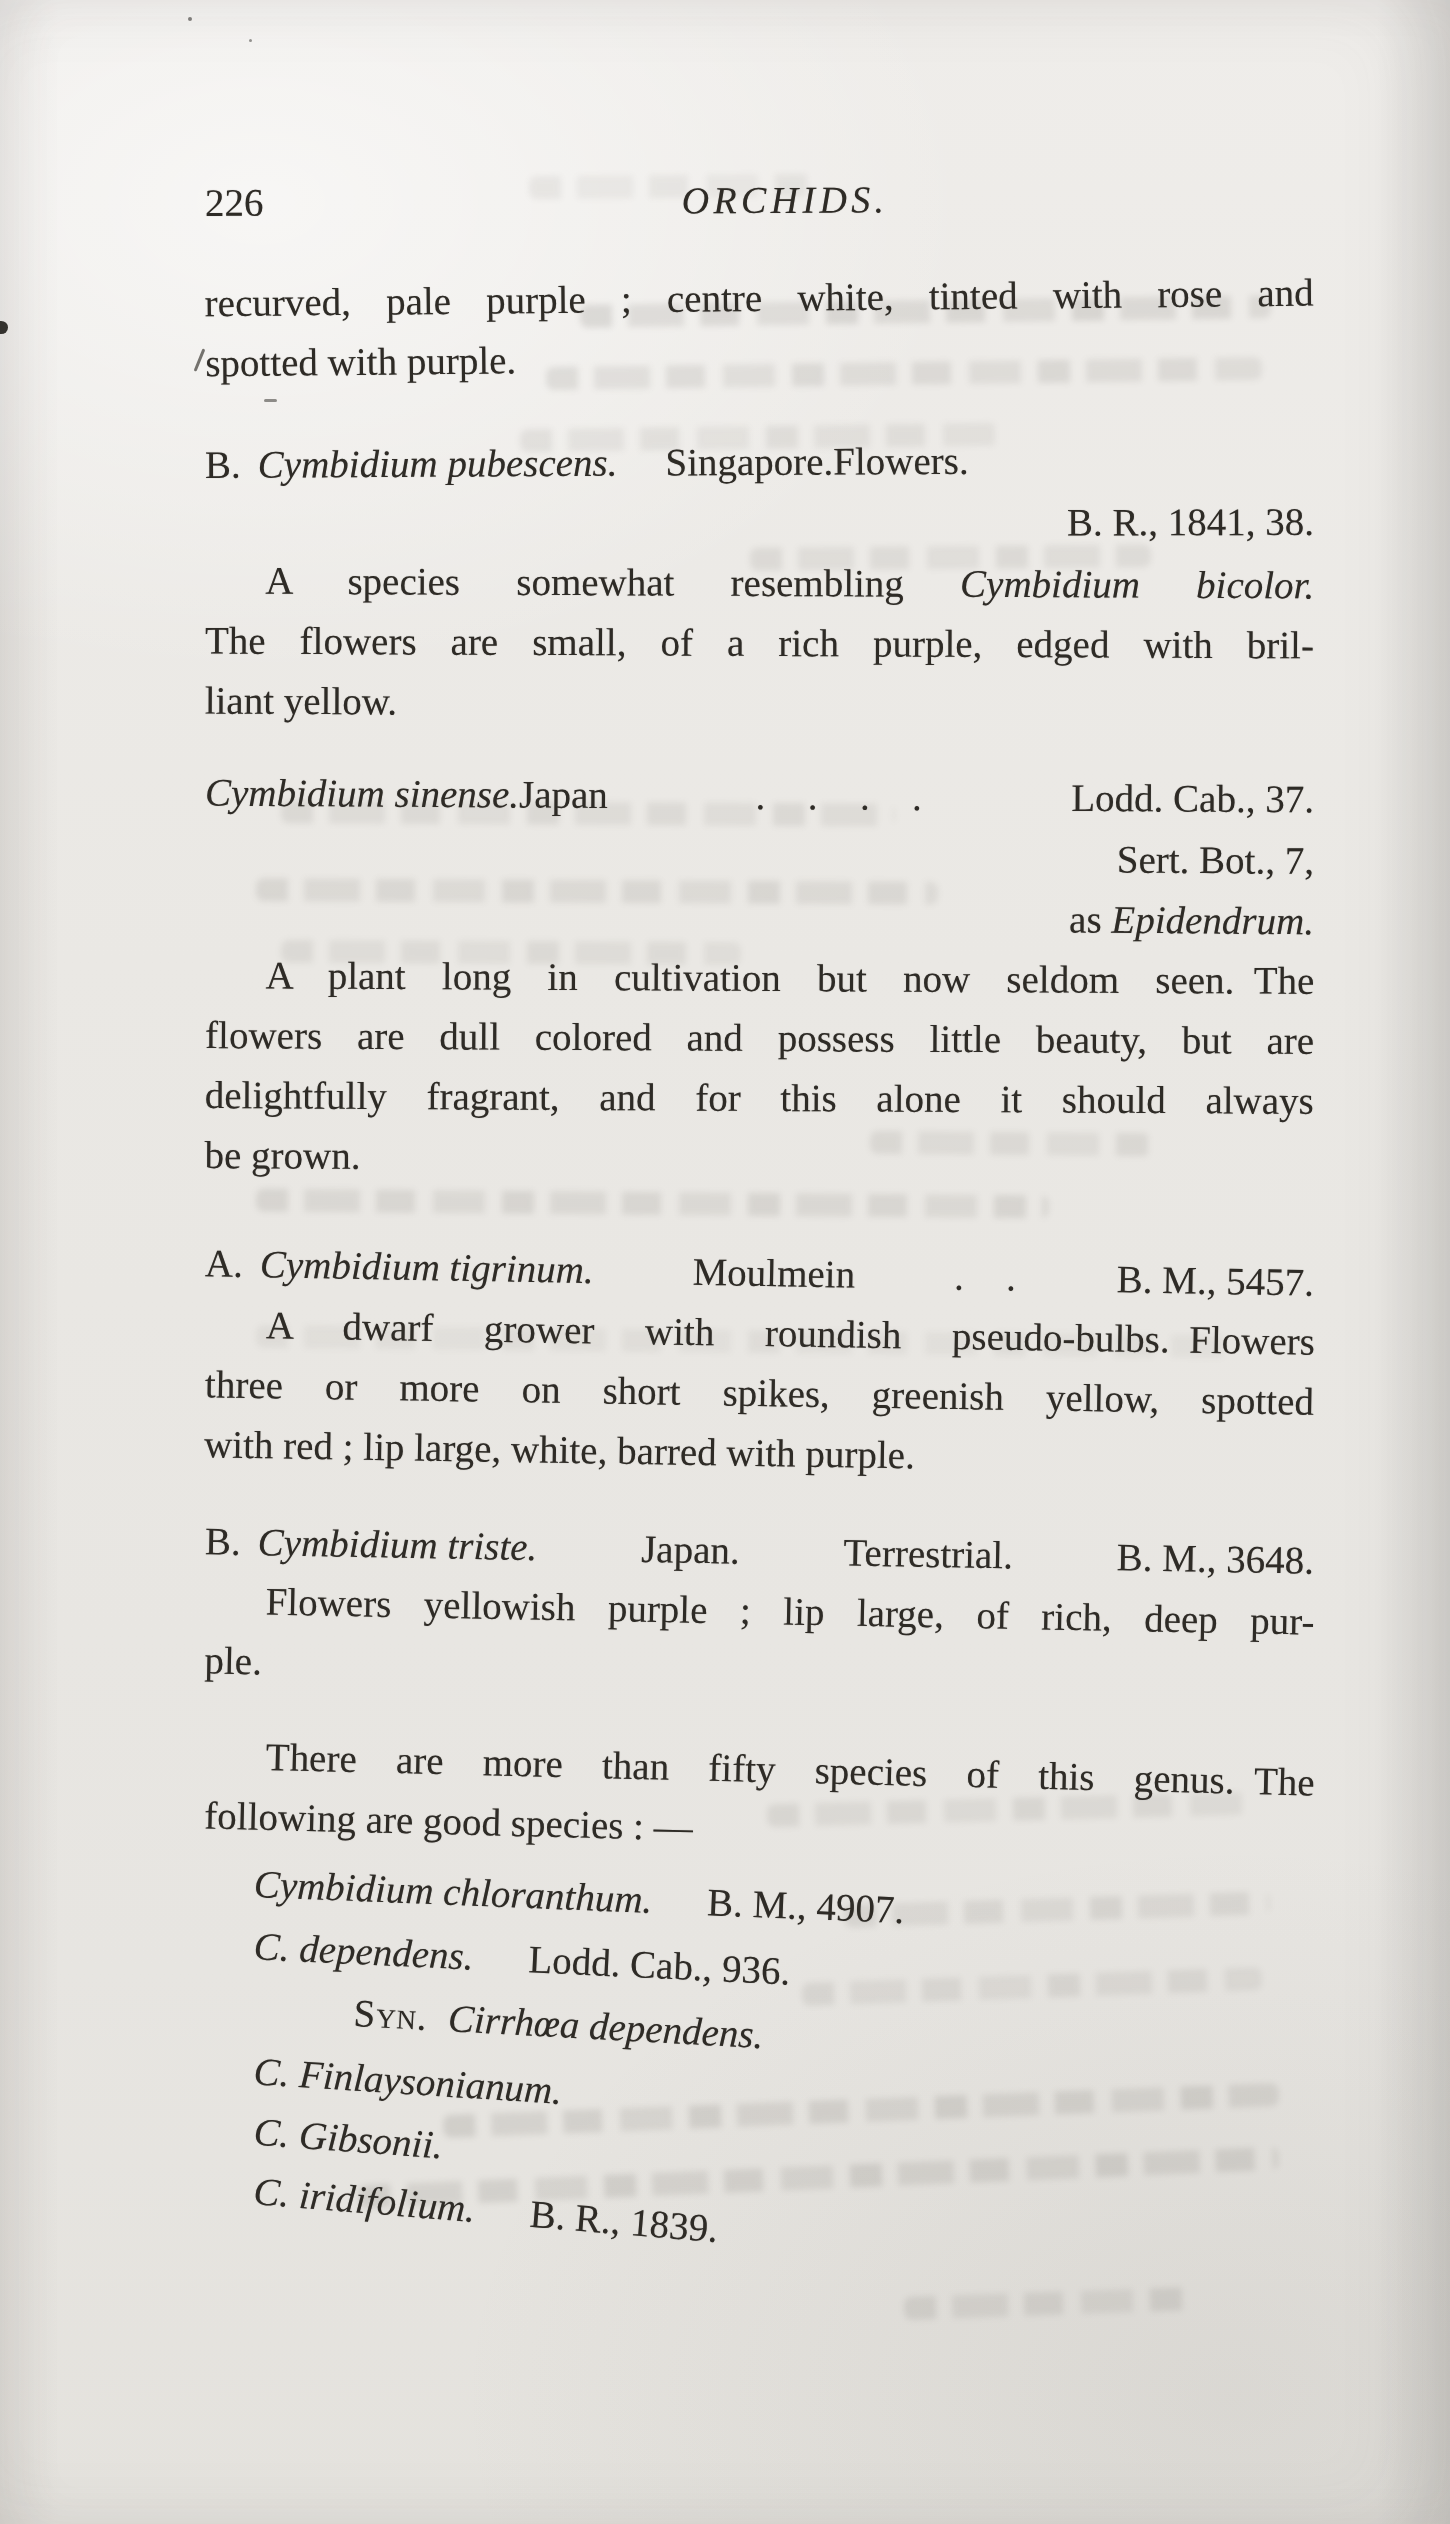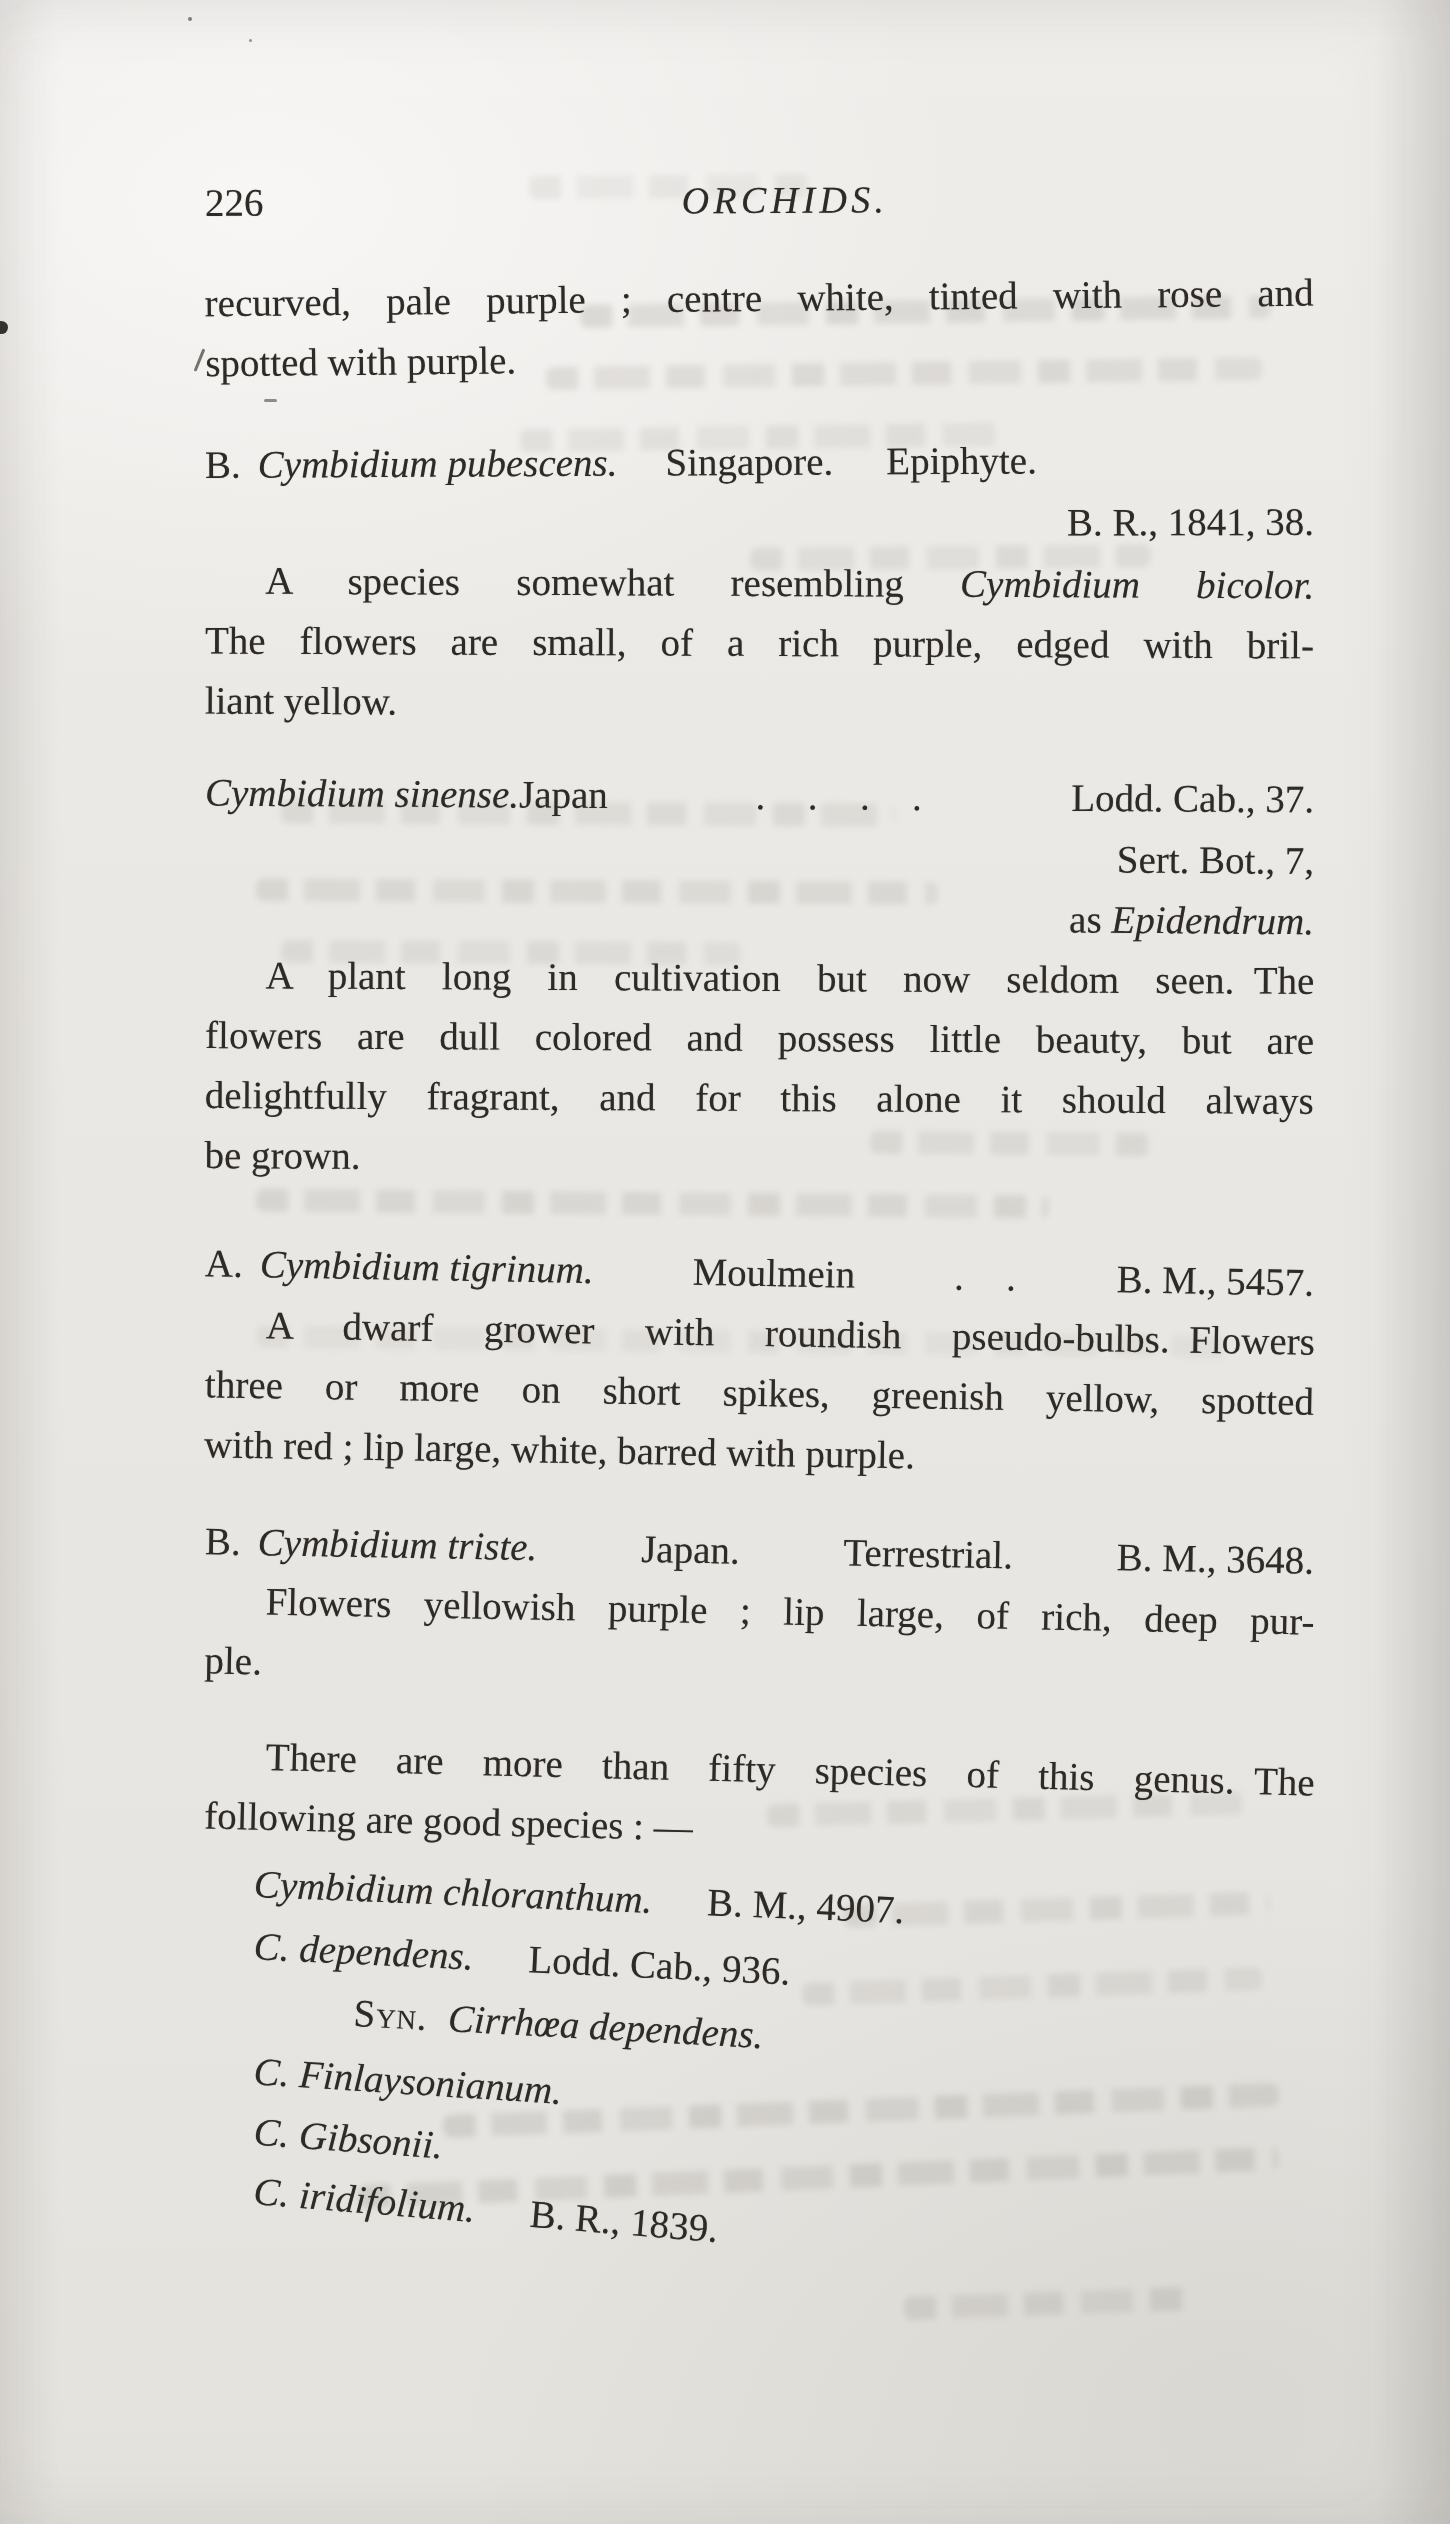--- a/index.html
+++ b/index.html
@@ -36,21 +36,21 @@
   .just{text-align:justify;text-align-last:justify;}
   .indent{text-indent:60px;}
   .right{text-align:right;}
   .headrow{height:60px;}
   .pagenum{position:absolute;left:0;top:0;}
   .running{
     text-align:center;text-indent:51px;font-style:italic;letter-spacing:4.3px;font-size:38px;
   }
   .heading .prefix{margin-right:17px;}
   .heading .name{margin-right:48px;}
-  .heading .loc{margin-right:53px;}
+  .heading .loc{}
   .spread{display:flex;justify-content:space-between;align-items:baseline;white-space:nowrap;}
   .spread .grp .prefix{margin-right:17px;}
   .dots{letter-spacing:1.7px;}
   .listrow{white-space:nowrap;padding-left:49px;transform-origin:0 50%;}
   .listrow .ref{margin-left:55px;font-style:normal;}
   .synrow{padding-left:149px;}
   .sc{font-variant:small-caps;letter-spacing:0.9px;margin-right:20.5px;font-style:normal;}
   
   .ghost{
     position:absolute;height:23px;border-radius:7.7px;
@@ -117,21 +117,21 @@
       <span class="pagenum">226</span>
       <div class="running">ORCHIDS.</div>
     </div>
 
     <div class="sec r-m055" style="top:256px;">
       <div class="line just">recurved, pale purple ; centre white, tinted with rose and</div>
       <div class="line">spotted with purple.</div>
     </div>
 
     <div class="sec heading r-m03" style="top:420px;">
-      <span class="prefix">B.</span><span class="i name">Cymbidium pubescens.</span><span class="loc">Singapore.</span><span>Epiphyte.</span>
+      <span class="prefix">B.</span><span class="i name">Cymbidium pubescens.</span><span class="loc">Singapore.</span><span>Flowers.</span>
     </div>
     <div class="sec right r-m01" style="top:481px;">B. R., 1841, 38.</div>
     <div class="sec r-p025" style="top:541px;">
       <div class="line just indent"><span>A species somewhat resembling</span> <span class="i">Cymbidium bicolor.</span></div>
       <div class="line just">The flowers are small, of a rich purple, edged with bril-</div>
       <div class="line">liant yellow.</div>
     </div>
 
     <div class="sec spread r-p035" style="top:754px;">
       <span class="grp"><span class="i name">Cymbidium sinense.</span><span>Japan</span></span>

